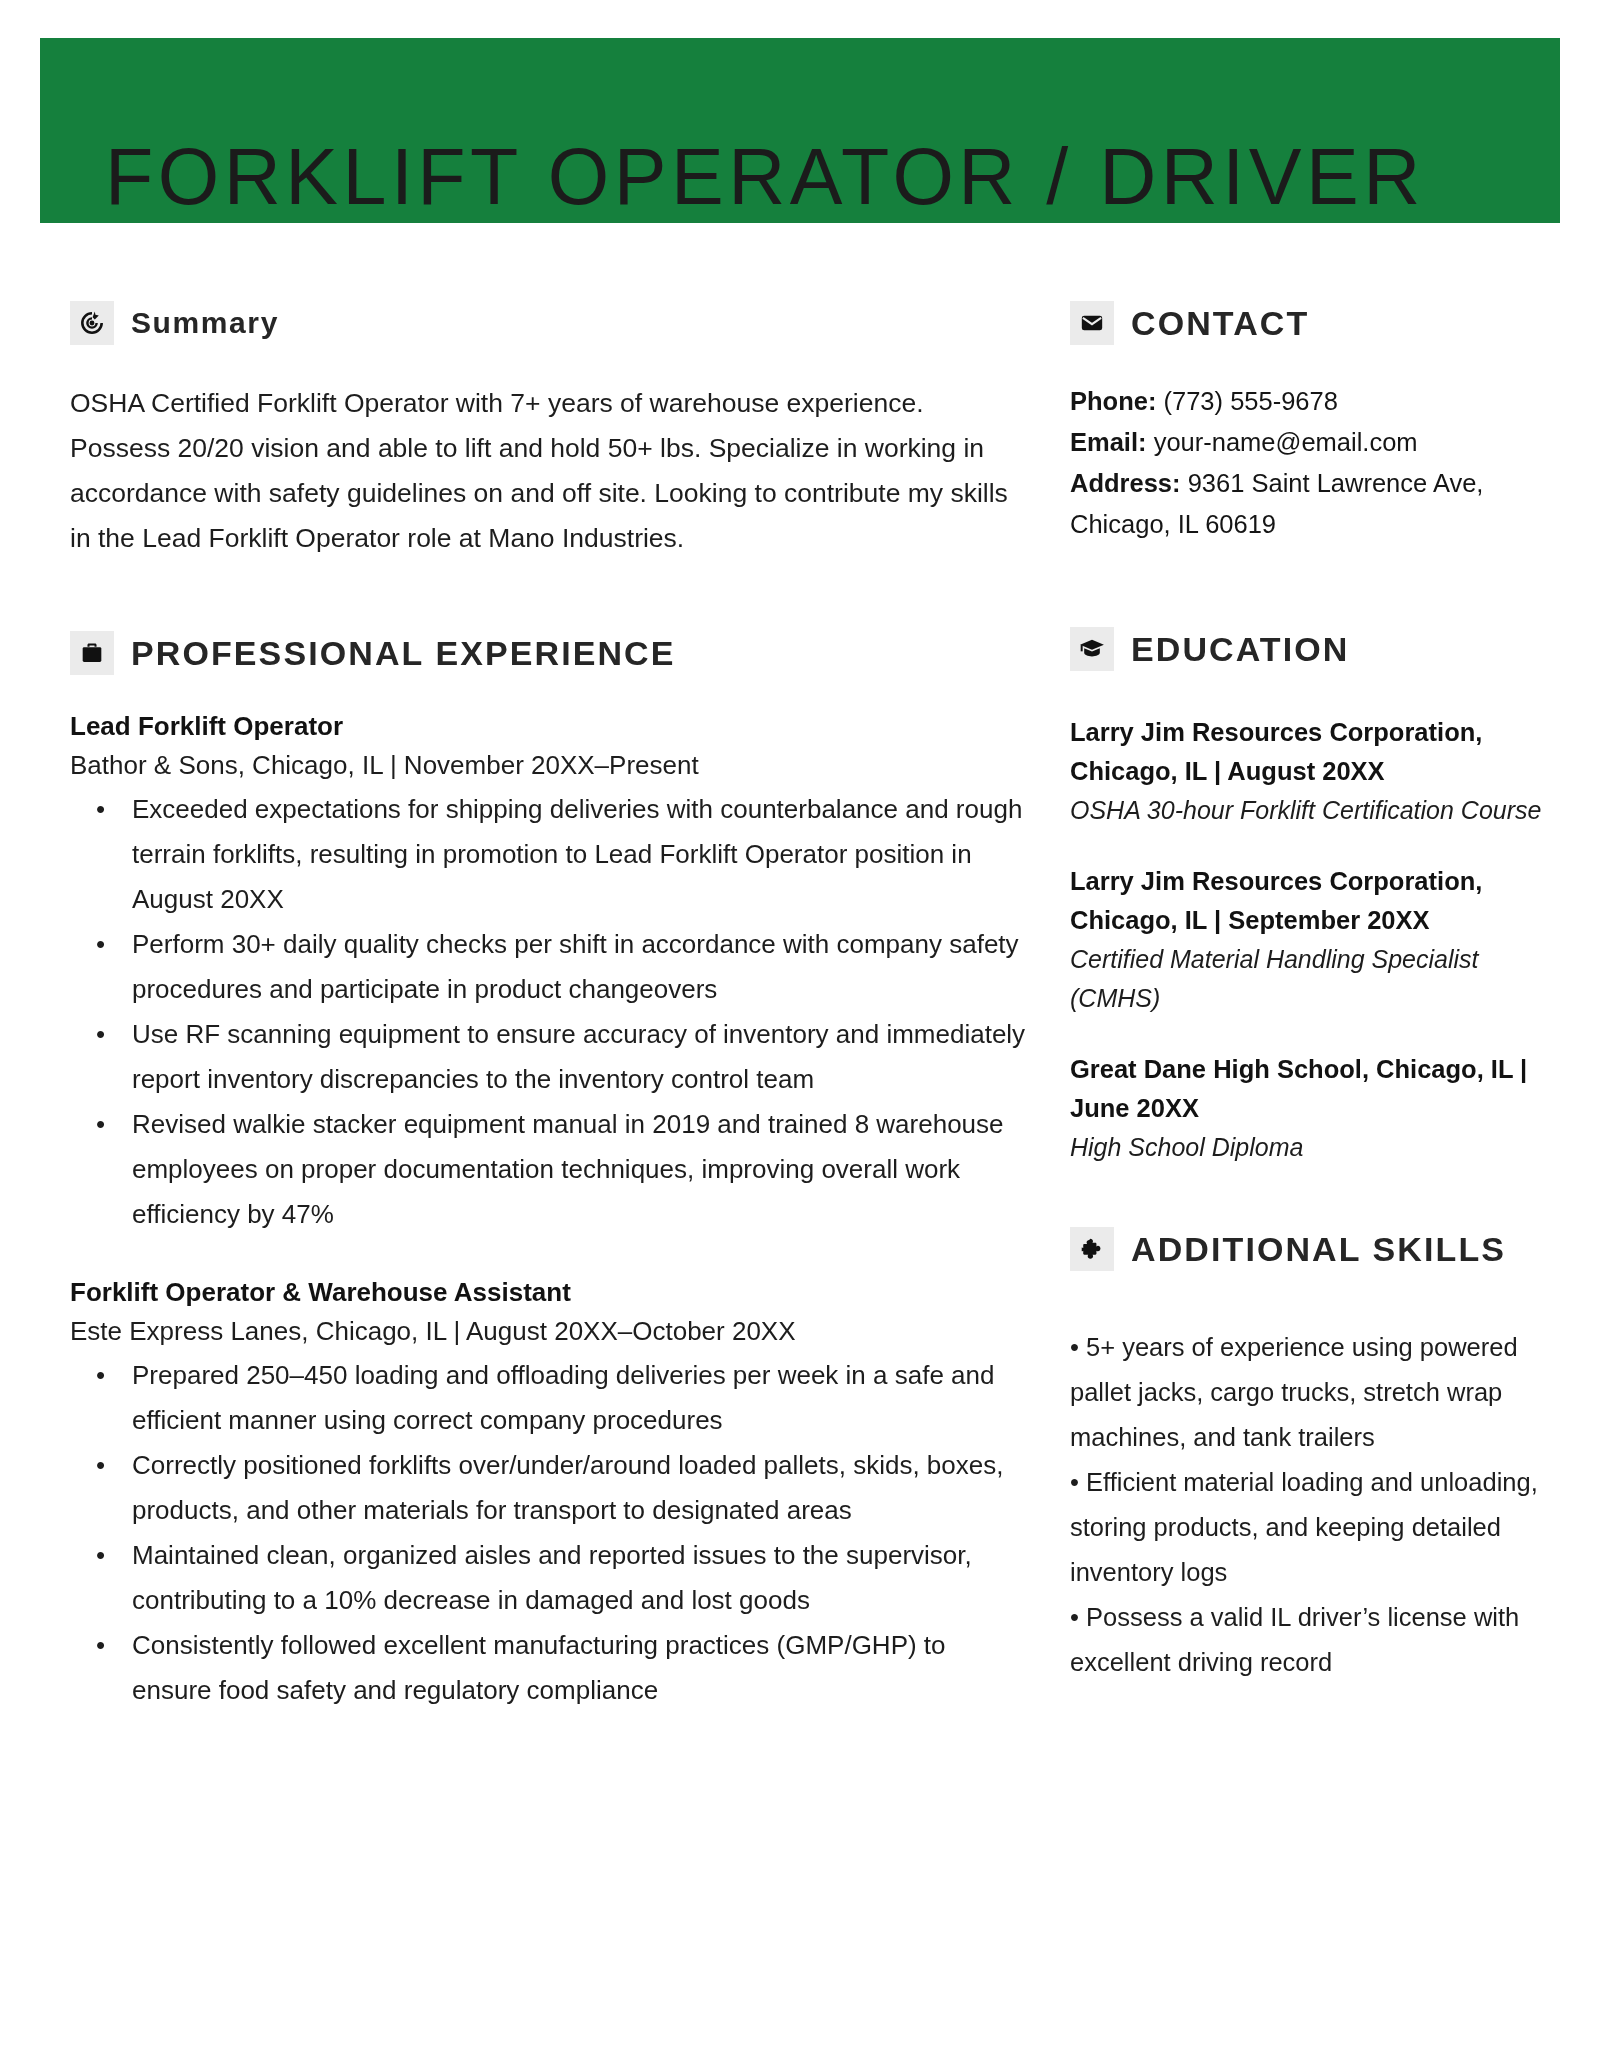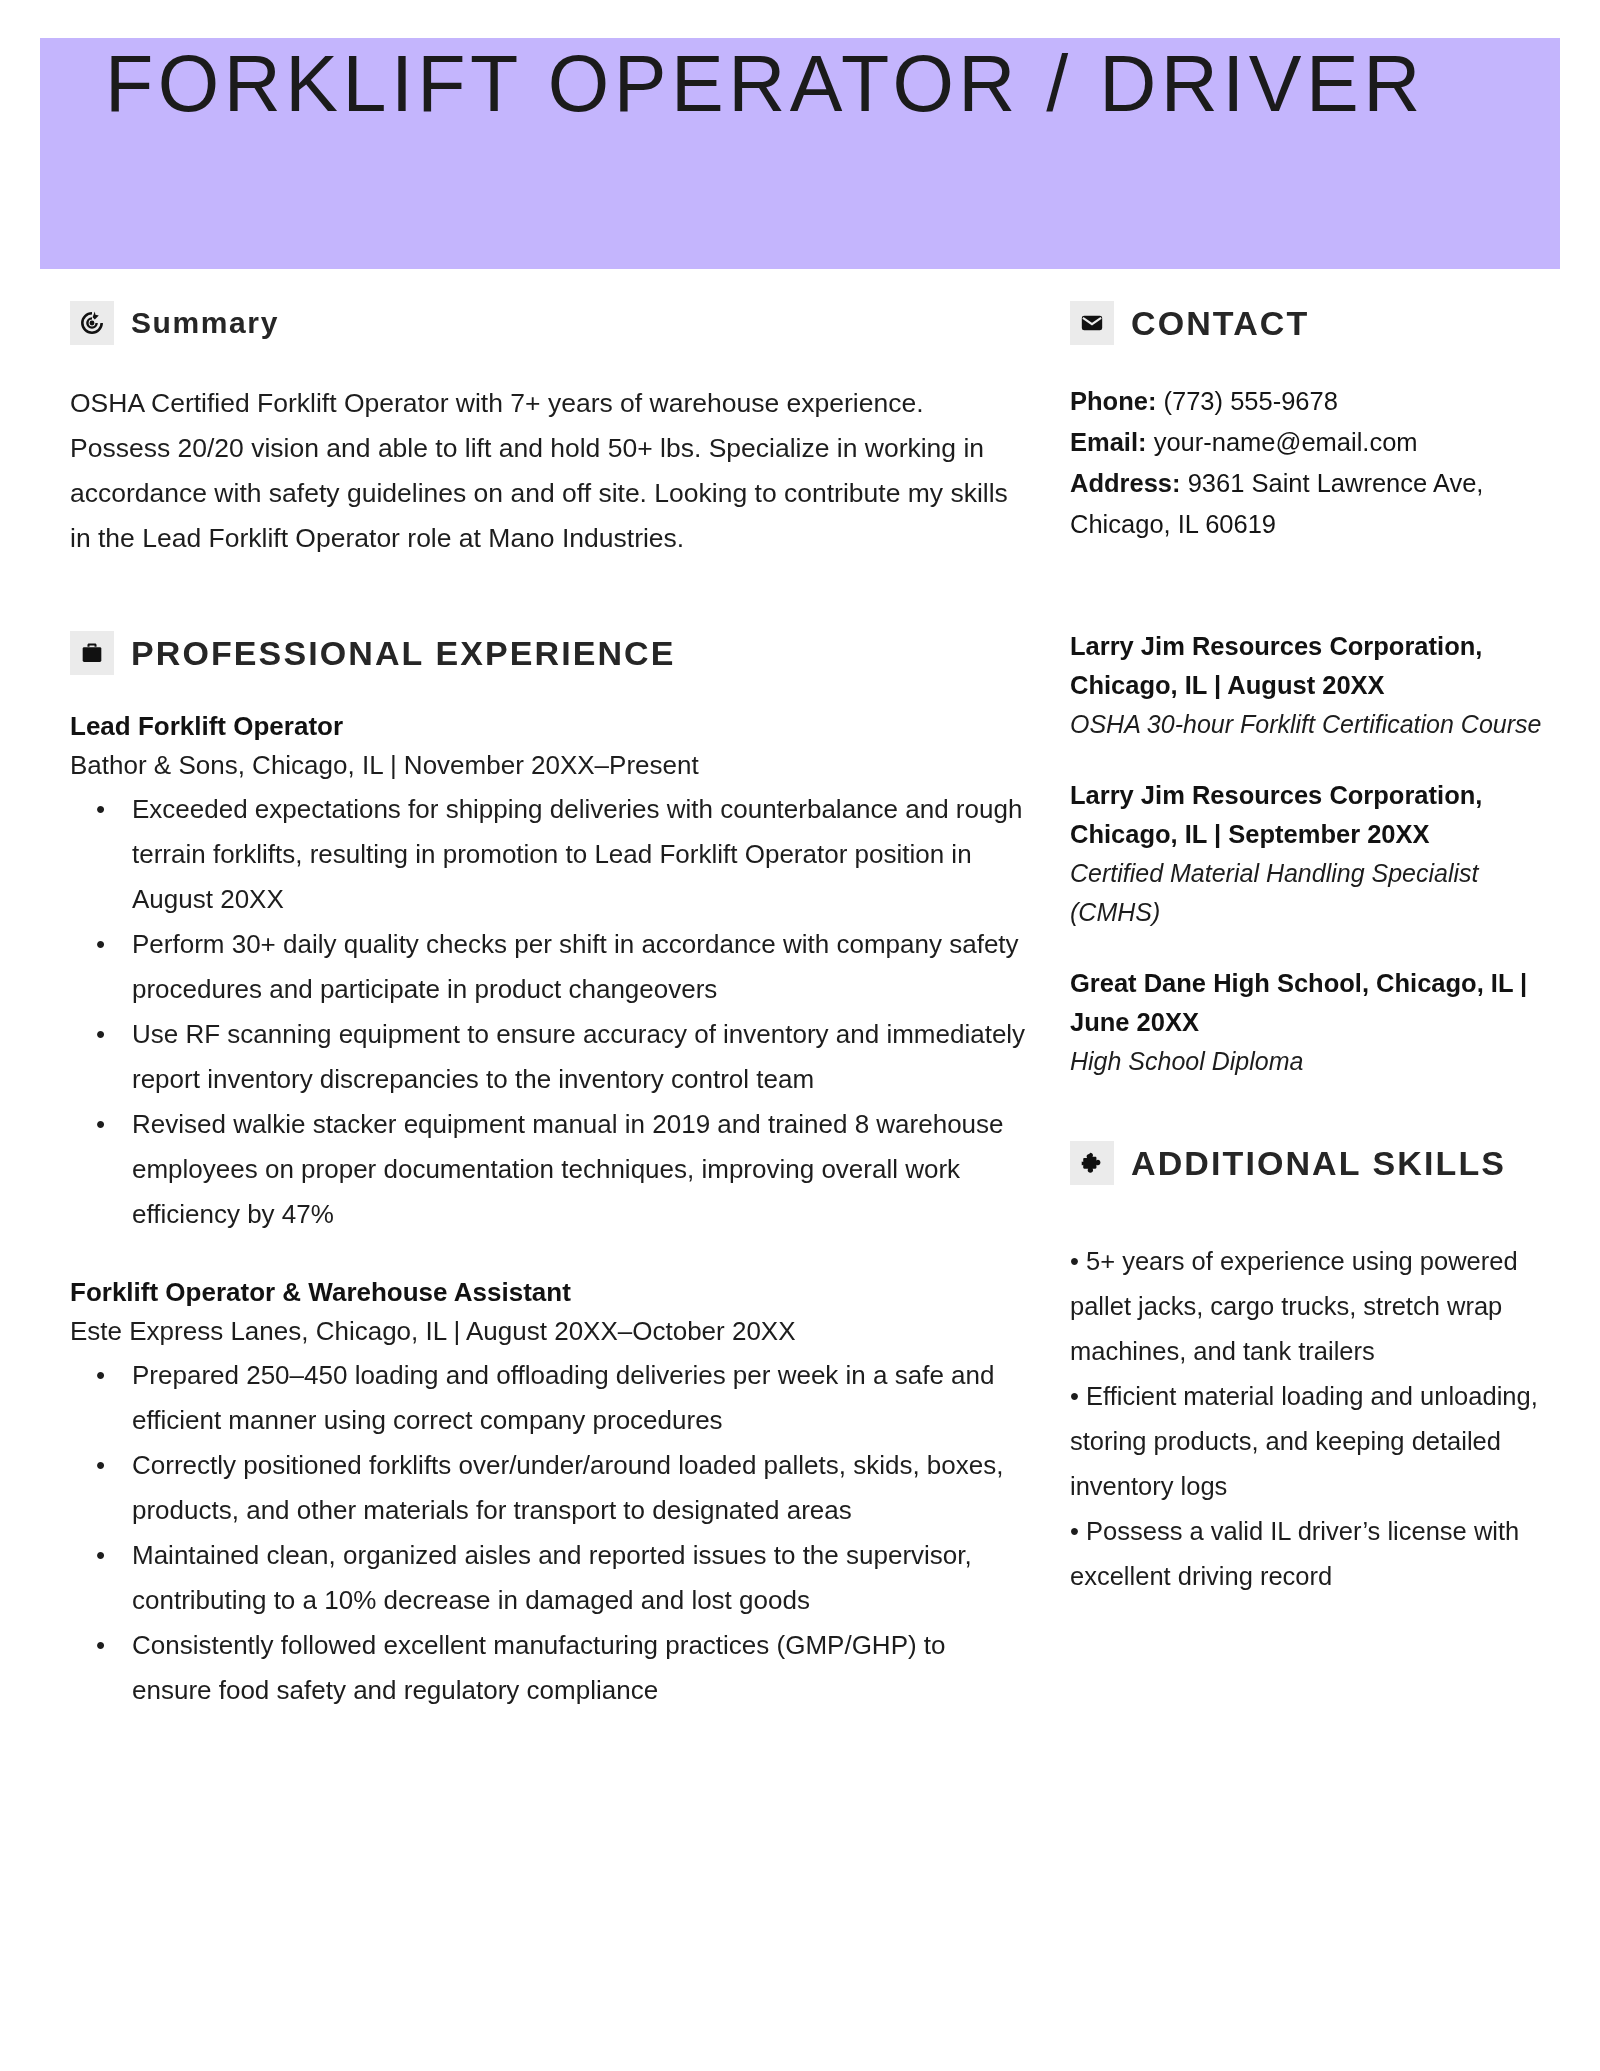--- a/index.html
+++ b/index.html
@@ -19,24 +19,24 @@
     height: 2071px;
     padding: 0;
   }
 
   
   .header-band {
     position: absolute;
     left: 40px;
     top: 38px;
     width: 1520px;
-    height: 231px;
-    background: #c4b5fd;
+    height: 185px;
+    background: #15803d;
     display: flex;
-    align-items: flex-start;
+    align-items: flex-end;
   }
   .header-title {
     font-size: 79px;
     font-weight: 300;
     letter-spacing: 4.5px;
     color: #1b1b1b;
     margin-left: 65px;
     white-space: nowrap;
     font-family: "Liberation Sans", sans-serif;
   }
@@ -256,20 +256,30 @@
         <div class="contact-line">
           <b>Email:</b>
           <span>your-name@email.com</span>
         </div>
         <div class="contact-line">
           <b>Address:</b>
           <span>9361 Saint Lawrence Ave, Chicago, IL 60619</span>
         </div>
       </div>
 
+      <div class="sec-head edu-head">
+        <span class="sec-icon">
+          <svg width="28" height="28" viewBox="0 0 24 24" fill="#111">
+            <path d="M12 4L1.8 8.3 12 12.6l10.2-4.3L12 4z"></path>
+            <path d="M5.3 11.4v3.9c0 1.7 3 3.1 6.7 3.1s6.7-1.4 6.7-3.1v-3.9L12 14.2l-6.7-2.8z"></path>
+            <rect x="2.3" y="8.6" width="1.7" height="5.4"></rect>
+          </svg>
+        </span>
+        <span class="sec-title">EDUCATION</span>
+      </div>
 
       <div class="edu-block">
         <div class="edu-item">
           <div class="edu-school">Larry Jim Resources Corporation, Chicago, IL | August 20XX</div>
           <div class="edu-degree">OSHA 30-hour Forklift Certification Course</div>
         </div>
         <div class="edu-item">
           <div class="edu-school">Larry Jim Resources Corporation, Chicago, IL | September 20XX</div>
           <div class="edu-degree">Certified Material Handling Specialist (CMHS)</div>
         </div>

